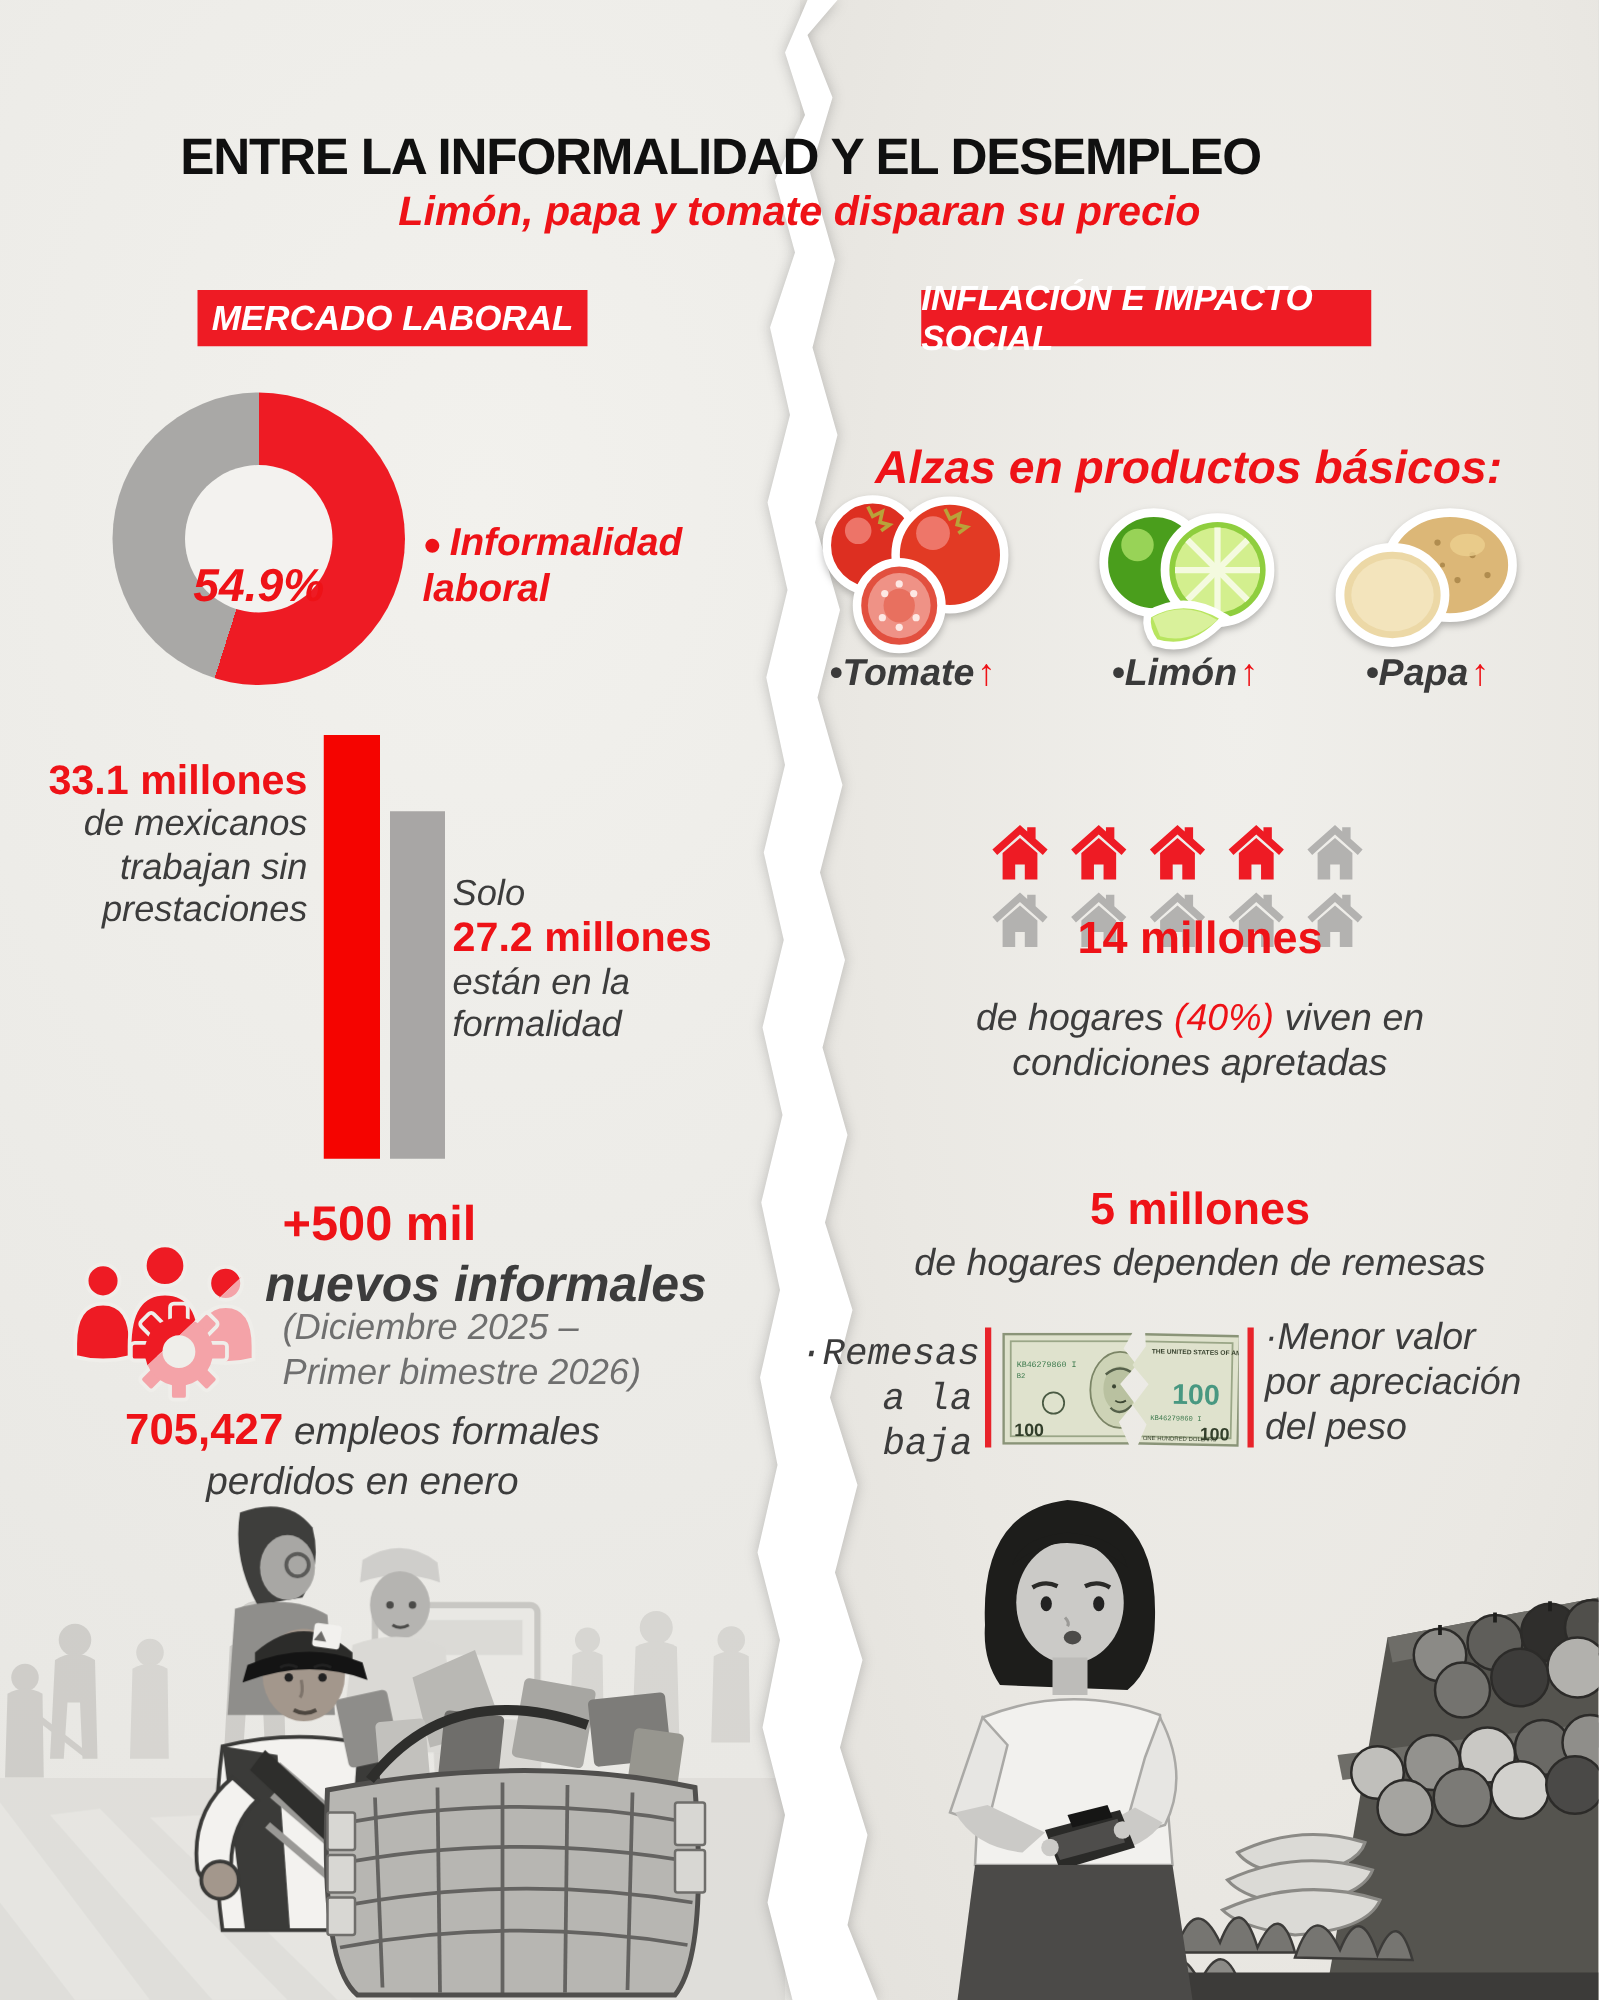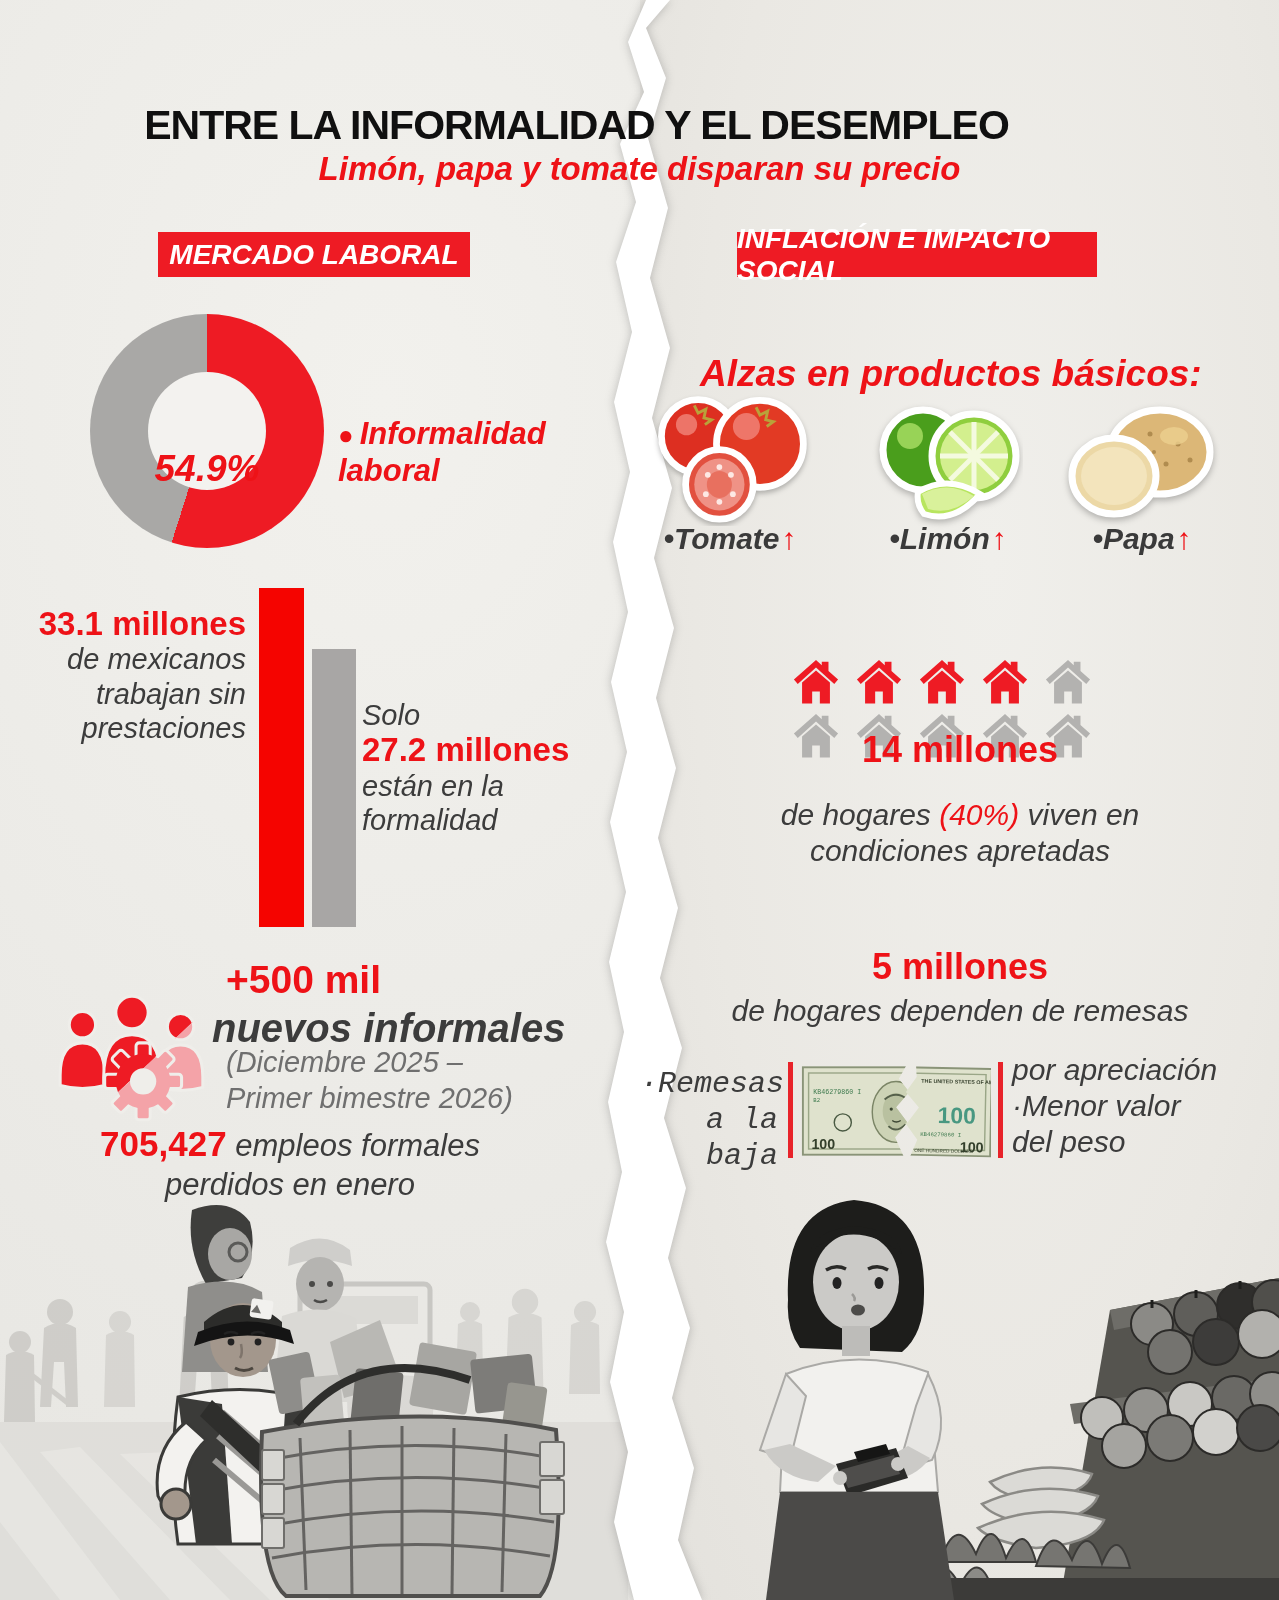--- a/index.html
+++ b/index.html
@@ -560,18 +560,18 @@
       <text x="124" y="20" font-size="5.6" font-weight="bold" fill="#3a4430">THE UNITED STATES OF AMERICA</text>
       <text x="142" y="62" font-size="24" font-weight="bold" fill="#2e8b74" opacity="0.85">100</text>
       <text x="124" y="76" font-size="6" fill="#3e7a4e" font-family="Liberation Mono, monospace">KB46279860 I</text>
       <text x="166" y="92" font-size="15" font-weight="bold" fill="#333f2b">100</text>
       <text x="118" y="93" font-size="5" fill="#3a4430">ONE HUNDRED DOLLARS</text>
     </g>
   </svg>
 
   <div class="abs vbar vbar2 z3"></div>
   <div class="abs rem-right z3">
+    <div>·Menor valor</div>
     <div>por apreciación</div>
-    <div>·Menor valor</div>
     <div>del peso</div>
   </div>
 
 </div>
 
 </body></html>

